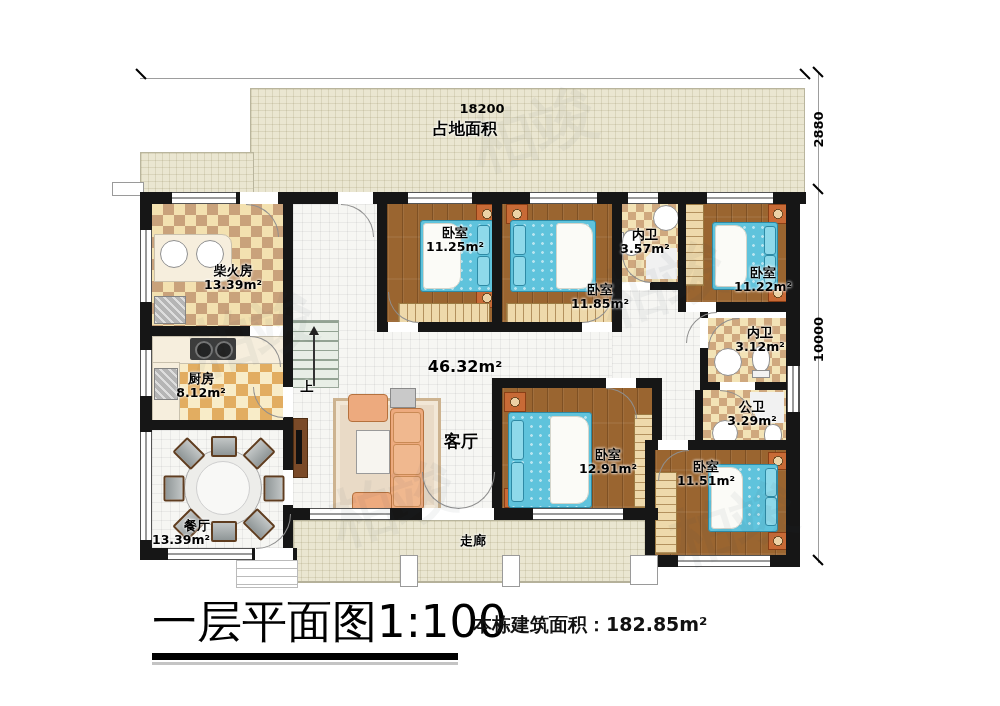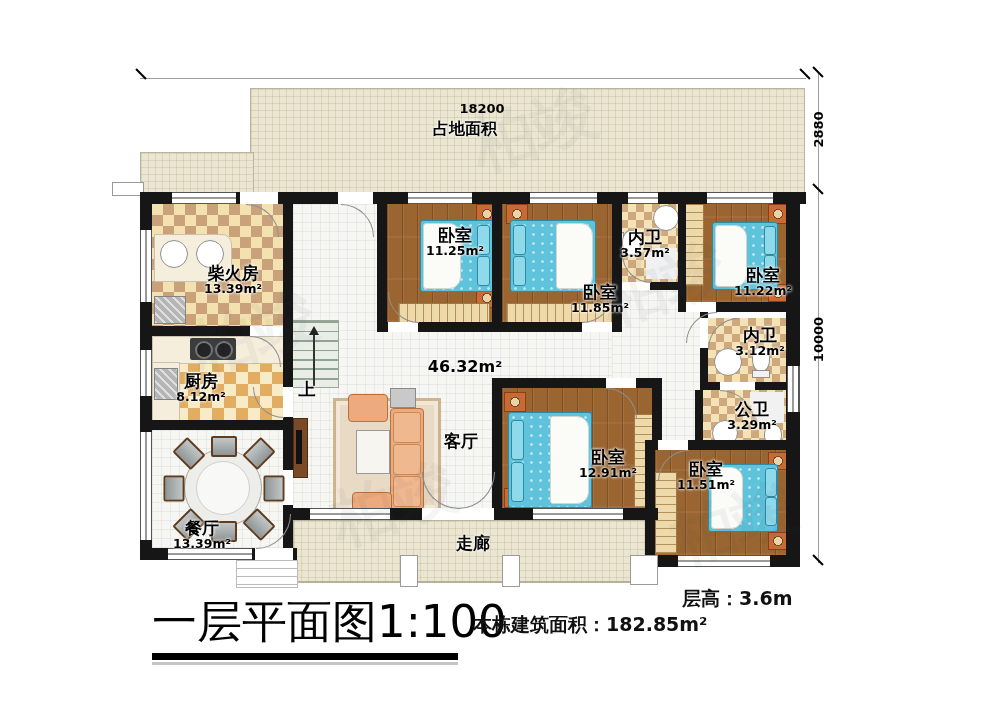--- a/index.html
+++ b/index.html
@@ -55,21 +55,21 @@
   .shower{position:absolute;z-index:21;background:#f1f1f1;outline:1px solid #9a9a9a;}
   .counter{position:absolute;z-index:19;background:#f6eedd;border:1px solid #c9c1ae;}
   .gray{position:absolute;z-index:21;background:#b5b5b5;border:1px solid #838383;
        background-image:repeating-linear-gradient(45deg,rgba(255,255,255,.55) 0 2px,transparent 2px 6px);}
   .chair{position:absolute;z-index:21;width:22px;height:17px;border:2px solid #5f3d20;border-radius:2px;
        background:linear-gradient(#c2c6c6,#8f9697);}
   .pillar{position:absolute;z-index:34;background:#fff;border:1px solid #9a9a9a;}
   
   .rlabel{position:absolute;z-index:40;text-align:center;line-height:1.08;color:#000;
         text-shadow:0 0 3px #fff,0 0 3px #fff;}
-  .rname{font-size:17px;font-weight:bold;}
+  .rname{font-size:13px;font-weight:bold;}
   .rarea{font-size:12.5px;font-weight:bold;}
   .dimline{position:absolute;background:#9d9d9d;z-index:15;}
   .tick{position:absolute;width:14px;height:2px;background:#000;transform:rotate(45deg);z-index:16;}
   .dimtext{position:absolute;z-index:40;font-size:13px;font-weight:bold;text-align:center;color:#000;}
   .vdim{transform:rotate(-90deg);}
   .title{position:absolute;left:152px;top:592px;font-size:45px;color:#000;z-index:40;white-space:nowrap;}
   .stat{position:absolute;z-index:40;font-size:19px;font-weight:600;color:#111;white-space:nowrap;}
   .wm{position:absolute;z-index:60;font-size:64px;color:#3a4a5a;opacity:0.05;transform:rotate(-18deg);
       pointer-events:none;font-weight:bold;}
   .stairs{position:absolute;z-index:20;background:#e8eee6;border:1px solid #9aa79a;
@@ -270,21 +270,21 @@
     <div class="rname" style="font-size:16px">占地面积</div>
   </div>
   <div class="rlabel" style="left:192px;top:264px;width:82px">
     <div class="rname">柴火房</div>
     <div class="rarea">13.39m²</div>
   </div>
   <div class="rlabel" style="left:166px;top:372px;width:70px">
     <div class="rname">厨房</div>
     <div class="rarea">8.12m²</div>
   </div>
-  <div class="rlabel" style="left:166px;top:519px;width:64px;text-align:center;padding-left:4px">
+  <div class="rlabel" style="left:142px;top:519px;width:64px;text-align:right;padding-left:4px">
     <div class="rname">餐厅</div>
     <div class="rarea">13.39m²</div>
   </div>
   <div class="rlabel" style="left:420px;top:358px;width:90px">
     <div class="rname" style="font-size:16px">46.32m²</div>
   </div>
   <div class="rlabel" style="left:433px;top:432px;width:56px">
     <div class="rname" style="font-size:17px">客厅</div>
   </div>
   <div class="rlabel" style="left:415px;top:226px;width:80px">
@@ -334,21 +334,20 @@
   <div class="tick" style="left:811px;top:71px"></div>
   <div class="tick" style="left:811px;top:188px"></div>
   <div class="tick" style="left:811px;top:559px"></div>
   <div class="dimtext" style="left:437px;top:101px;width:90px">18200</div>
   <div class="dimtext vdim" style="left:784px;top:122px;width:68px">2880</div>
   <div class="dimtext vdim" style="left:784px;top:332px;width:68px">10000</div>
 
   <div class="title"><span>一层平面图</span><span>1:100</span></div>
   <div class="abs" style="left:152px;top:653px;width:306px;height:7px;background:#000;z-index:40"></div>
   <div class="abs" style="left:152px;top:662px;width:306px;height:3px;background:#c4c4c4;z-index:40"></div>
-  <div class="stat" style="left:682px;top:586px">层高：3.6m</div>
   <div class="stat" style="left:473px;top:612px">本栋建筑面积：182.85m²</div>
 
   <div class="wm" style="left:470px;top:86px">柏竣</div>
   <div class="wm" style="left:190px;top:290px">柏竣</div>
   <div class="wm" style="left:600px;top:240px">柏竣</div>
   <div class="wm" style="left:330px;top:460px">柏竣</div>
   <div class="wm" style="left:670px;top:480px">柏竣</div>
 
 </div>
 

